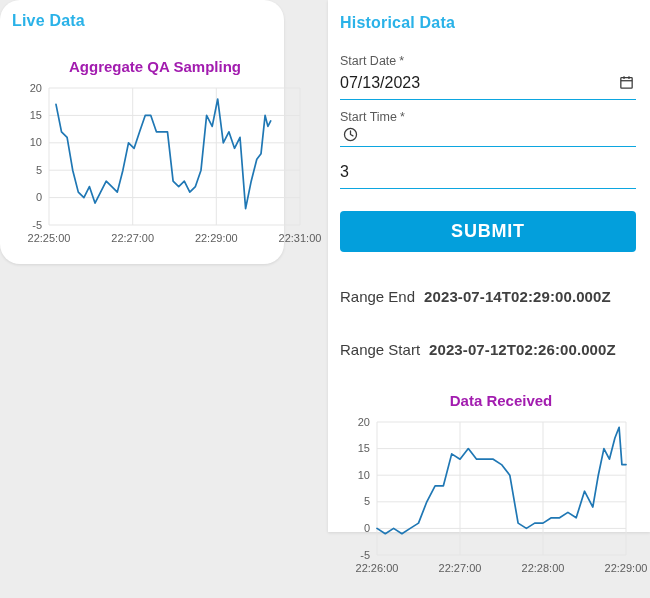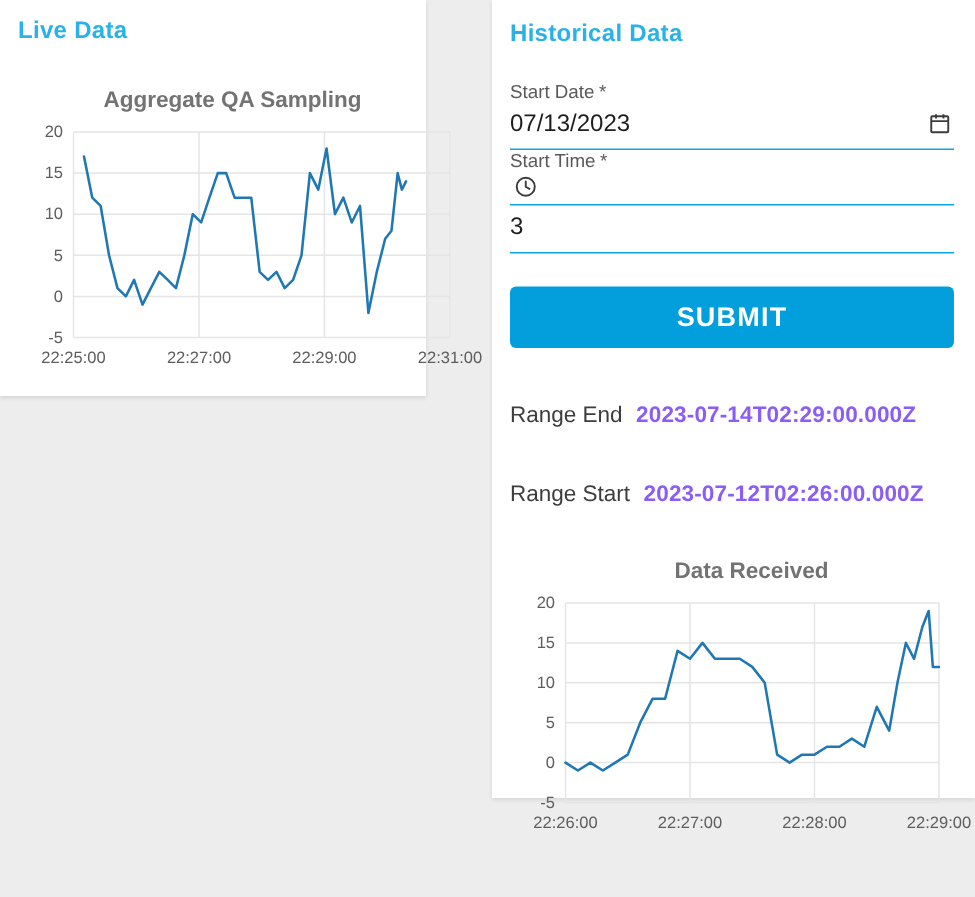--- a/index.html
+++ b/index.html
@@ -13,20 +13,21 @@
   }
   .page { position: relative; width: 650px; height: 598px; }
 
   .card { background: #ffffff; }
 
   .left-card {
     position: absolute; left: 0; top: 0;
     width: 284px; height: 264px;
     padding: 12px;
     box-shadow: 0 1px 3px rgba(0,0,0,0.10);
+    border-radius: 20px;
   }
   .right-panel {
     position: absolute; left: 328px; top: 0;
     width: 322px; height: 532px;
     padding: 14px 14px 0 12px;
     box-shadow: 0 1px 3px rgba(0,0,0,0.10);
   }
 
   .panel-heading {
     margin: 0;
@@ -35,32 +36,32 @@
     letter-spacing: 0.2px;
   }
   .right-panel .panel-heading { margin-bottom: 22px; }
 
   
   .chart-block { margin-top: 28px; }
   .chart-block.received { margin-top: 34px; }
   .chart-title {
     text-align: center;
     padding-left: 26px;
-    font-size: 15px; font-weight: 700; color: #737373;
+    font-size: 15px; font-weight: 700; color: #a21caf;
     margin-bottom: 8px;
   }
   .chart-svg { display: block; overflow: visible; }
   .chart-svg text {
     font-family: "Liberation Sans", sans-serif;
     font-size: 11px;
     fill: #5d5d5d;
   }
 
   
-  .field { }
+  .field { margin-bottom: 10px; }
   .field-label {
     font-size: 12.5px; color: #5a5a5a; line-height: 14px;
   }
   .field-label .req { margin-left: 3px; }
   .field-row {
     display: flex; align-items: center;
     border-bottom: 1.5px solid var(--underline, #0ca6e0);
     padding-bottom: 2px;
   }
   .field-input {
@@ -88,21 +89,21 @@
     cursor: pointer;
   }
 
   .range-row {
     display: flex; align-items: baseline; gap: 9px;
     font-size: 15px;
     margin-top: 36px;
     white-space: nowrap;
   }
   .range-label { color: #3d3d3d; }
-  .range-value { font-weight: 700; color: #8b5cf6; letter-spacing: 0.1px; }
+  .range-value { font-weight: 700; color: #404040; letter-spacing: 0.1px; }
 </style>
 </head>
 <body>
 
 <div class="page">
 
   <section class="card left-card">
     <h2 class="panel-heading">Live Data</h2>
 
     <div class="chart-block">

